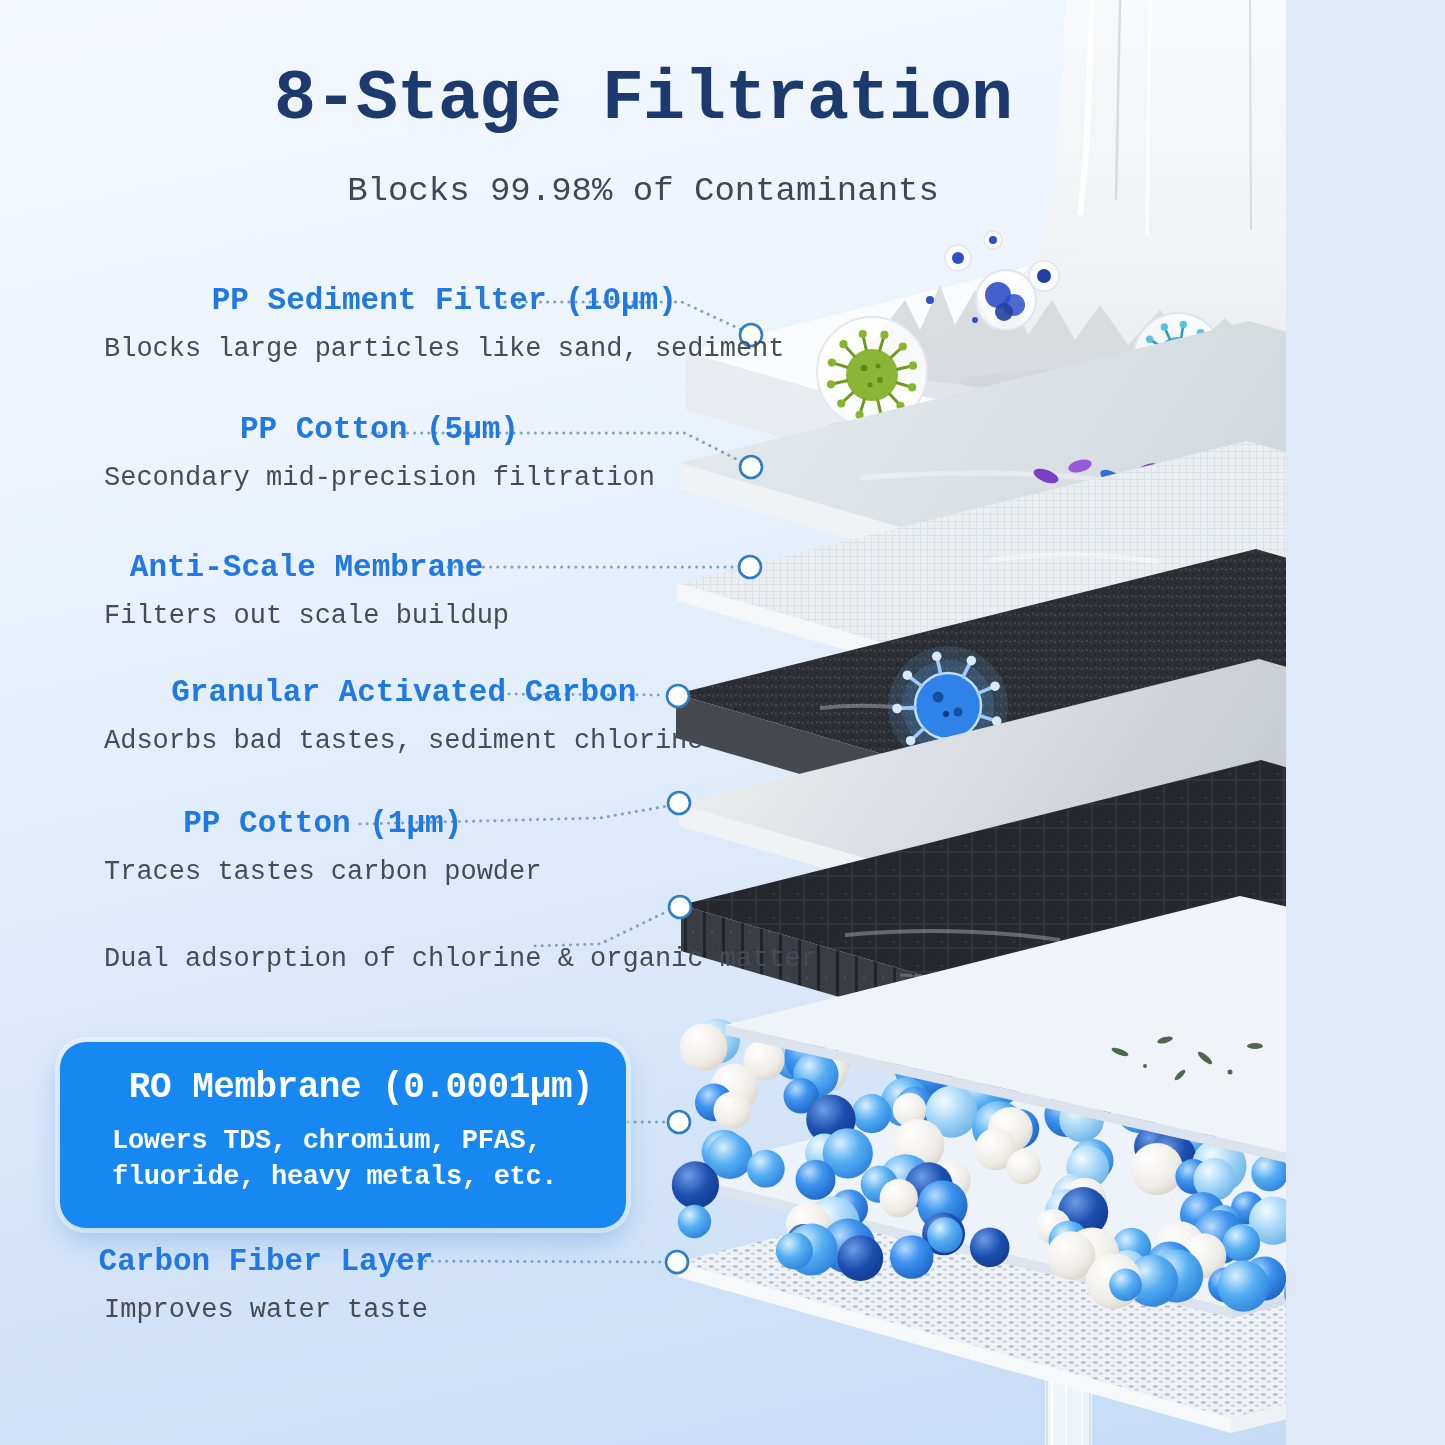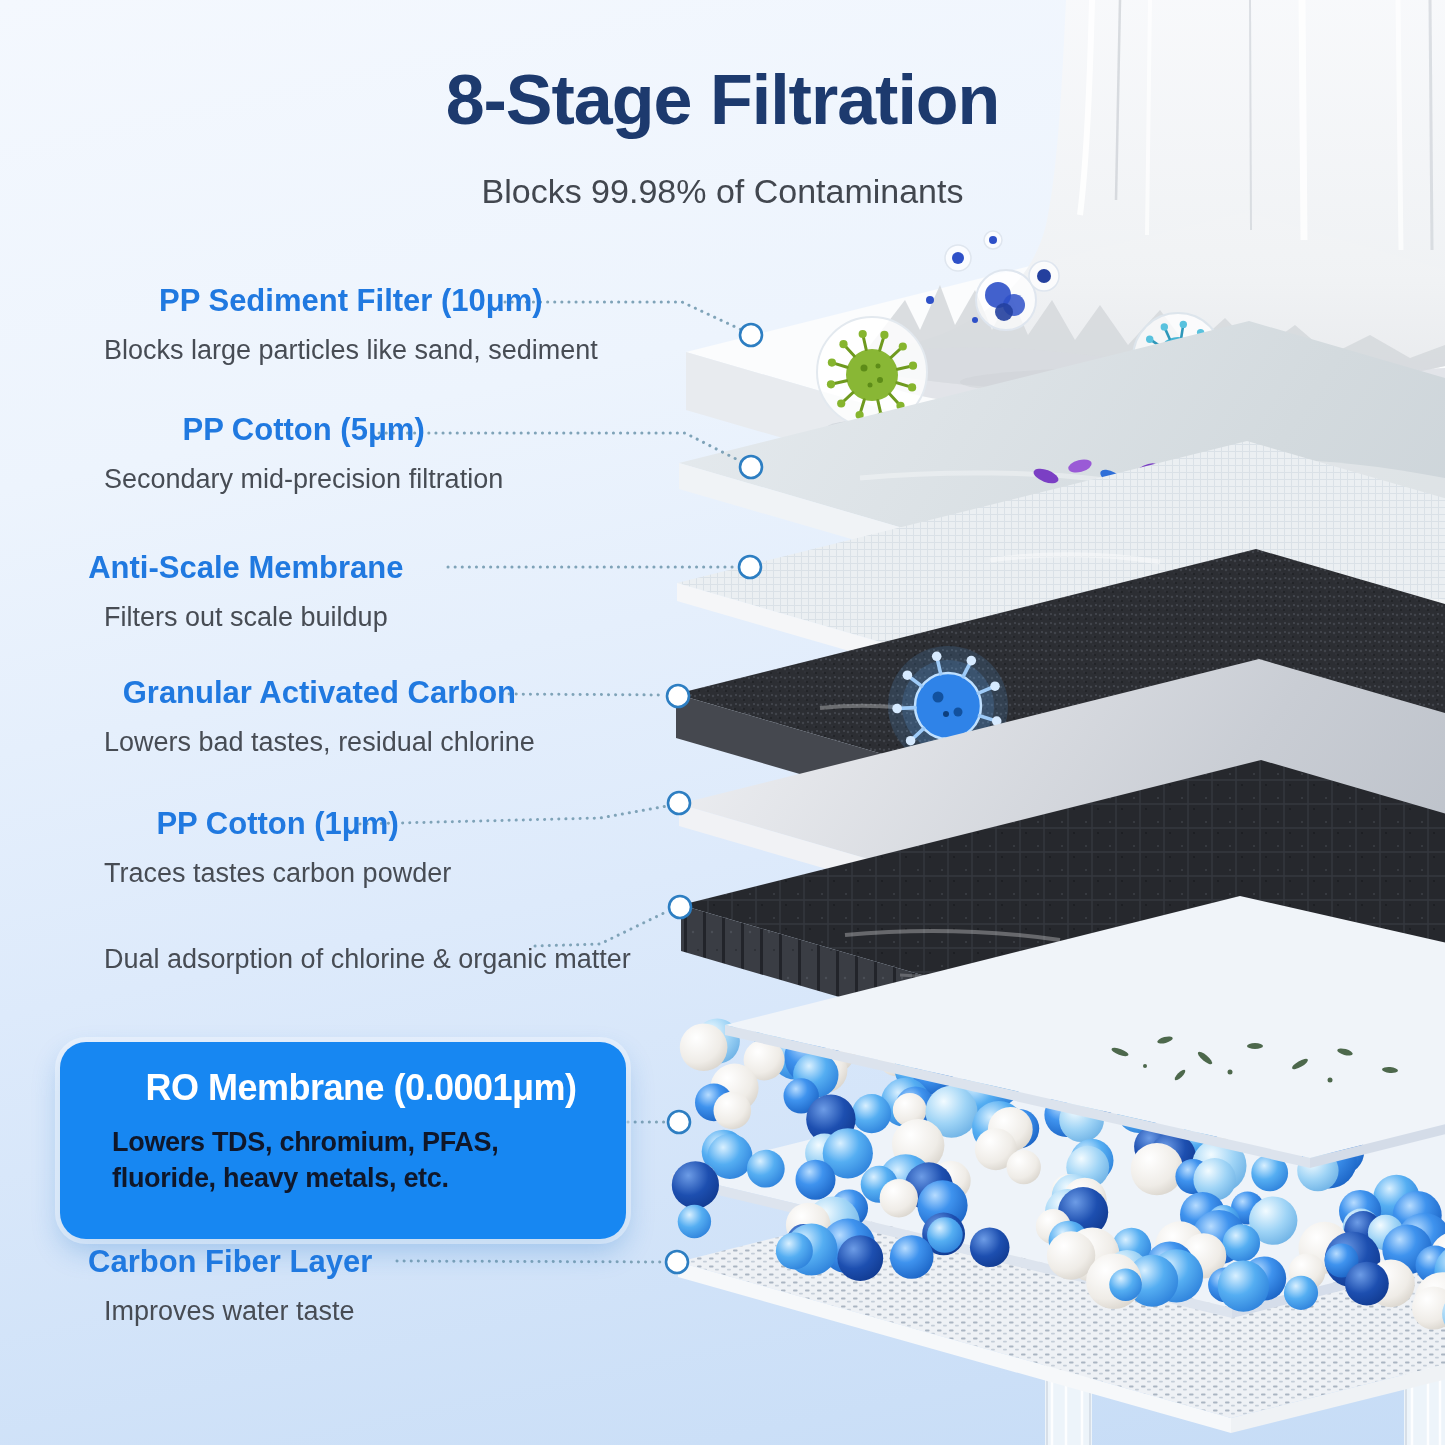--- a/index.html
+++ b/index.html
@@ -1,31 +1,31 @@
 <!DOCTYPE html>
 <html><head>
 <meta charset="utf-8">
 <style>
   html,body{margin:0;padding:0;background:#dfe9f7;}
-  .canvas{position:relative;width:1445px;height:1445px;overflow:hidden;
+  .canvas{position:relative;width:1286px;height:1445px;overflow:hidden;
     background:linear-gradient(168deg,#f4f8fe 0%,#edf4fd 28%,#ddeafb 58%,#c6dcf6 100%);
-    font-family:Liberation Sans, sans-serif;}
+    font-family:Liberation Mono, monospace;}
   svg.stack{position:absolute;left:0;top:0;width:1445px;height:1445px;}
   .main-title{position:absolute;left:0;right:0;top:60px;text-align:center;
     font-size:70px;font-weight:700;color:#1d3a6e;letter-spacing:-1px;margin:0;}
   .subtitle{position:absolute;left:0;right:0;top:160px;text-align:center;
     font-size:34px;font-weight:400;color:#42474f;margin:12px;}
   .stage{position:absolute;left:88px;}
   .stage-title{font-size:31px;font-weight:700;color:#2079e0;white-space:nowrap;margin:0 0 12px 0;text-align:center;}
   .stage-desc{font-size:27px;font-weight:400;color:#474c54;white-space:nowrap;margin:16px;}
   .stage.highlight{left:60px;width:566px;background:#1787f2;border-radius:26px;
-    padding:25px 0 27px 36px;box-sizing:border-box;
+    padding:25px 0 17px 36px;box-sizing:border-box;
     box-shadow:0 0 0 5px rgba(255,255,255,0.38),0 12px 28px rgba(23,110,200,0.28);}
   .stage.highlight .stage-title{color:#ffffff;font-size:36px;margin-bottom:13px;letter-spacing:-0.5px;}
-  .stage.highlight .stage-desc{color:#0f172a;font-weight:700;font-size:27px;white-space:normal;
+  .stage.highlight .stage-desc{color:#ffffff;font-weight:700;font-size:27px;white-space:normal;
     line-height:1.32;padding-right:28px;letter-spacing:-0.3px;}
 </style>
 </head>
 <body>
 
 <div class="canvas">
 
   <svg class="stack" viewBox="0 0 1445 1445">
     <defs>
       <linearGradient id="streamGrad" x1="0" y1="0" x2="0" y2="1">
@@ -571,21 +571,21 @@
   <div class="stage" style="top:412px">
     <p class="stage-title">PP Cotton (5μm)</p>
     <p class="stage-desc">Secondary mid-precision filtration</p>
   </div>
   <div class="stage" style="top:550px">
     <p class="stage-title">Anti-Scale Membrane</p>
     <p class="stage-desc">Filters out scale buildup</p>
   </div>
   <div class="stage" style="top:675px">
     <p class="stage-title">Granular Activated Carbon</p>
-    <p class="stage-desc">Lowers bad tastes, residual chlorine</p>
+    <p class="stage-desc">Adsorbs bad tastes, sediment chlorine</p>
   </div>
   <div class="stage" style="top:806px">
     <p class="stage-title">PP Cotton (1μm)</p>
     <p class="stage-desc">Traces tastes carbon powder</p>
   </div>
   <div class="stage" style="top:928px">
     <p class="stage-desc">Dual adsorption of chlorine &amp; organic matter</p>
   </div>
   <div class="stage highlight" style="top:1042px">
     <p class="stage-title">RO Membrane (0.0001μm)</p>

